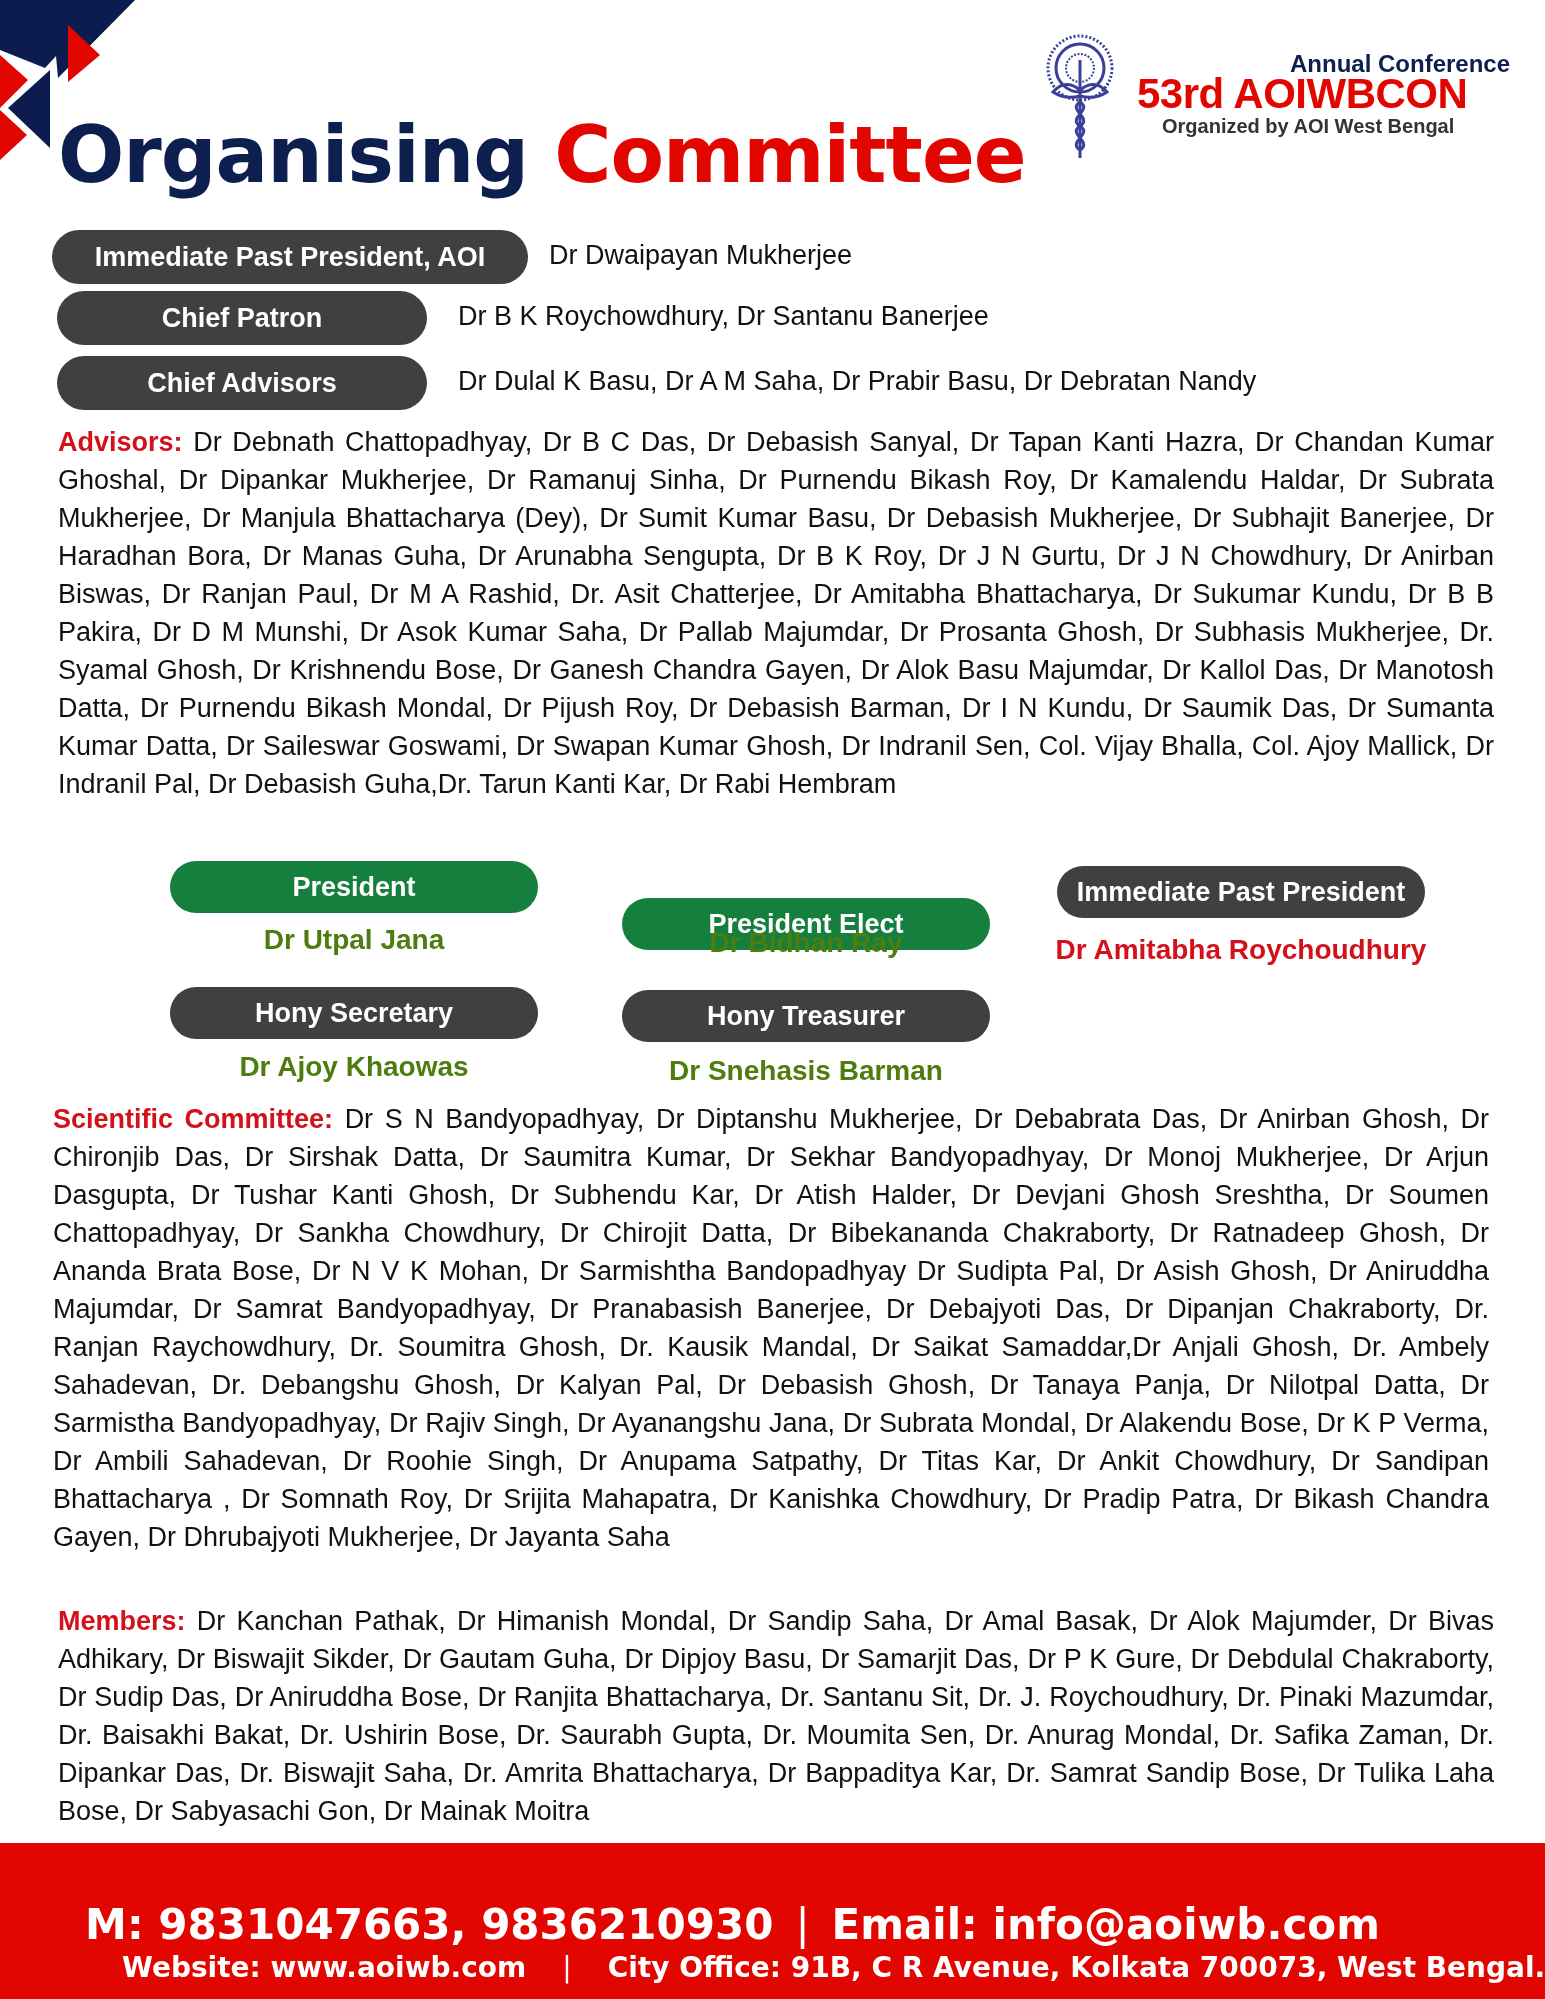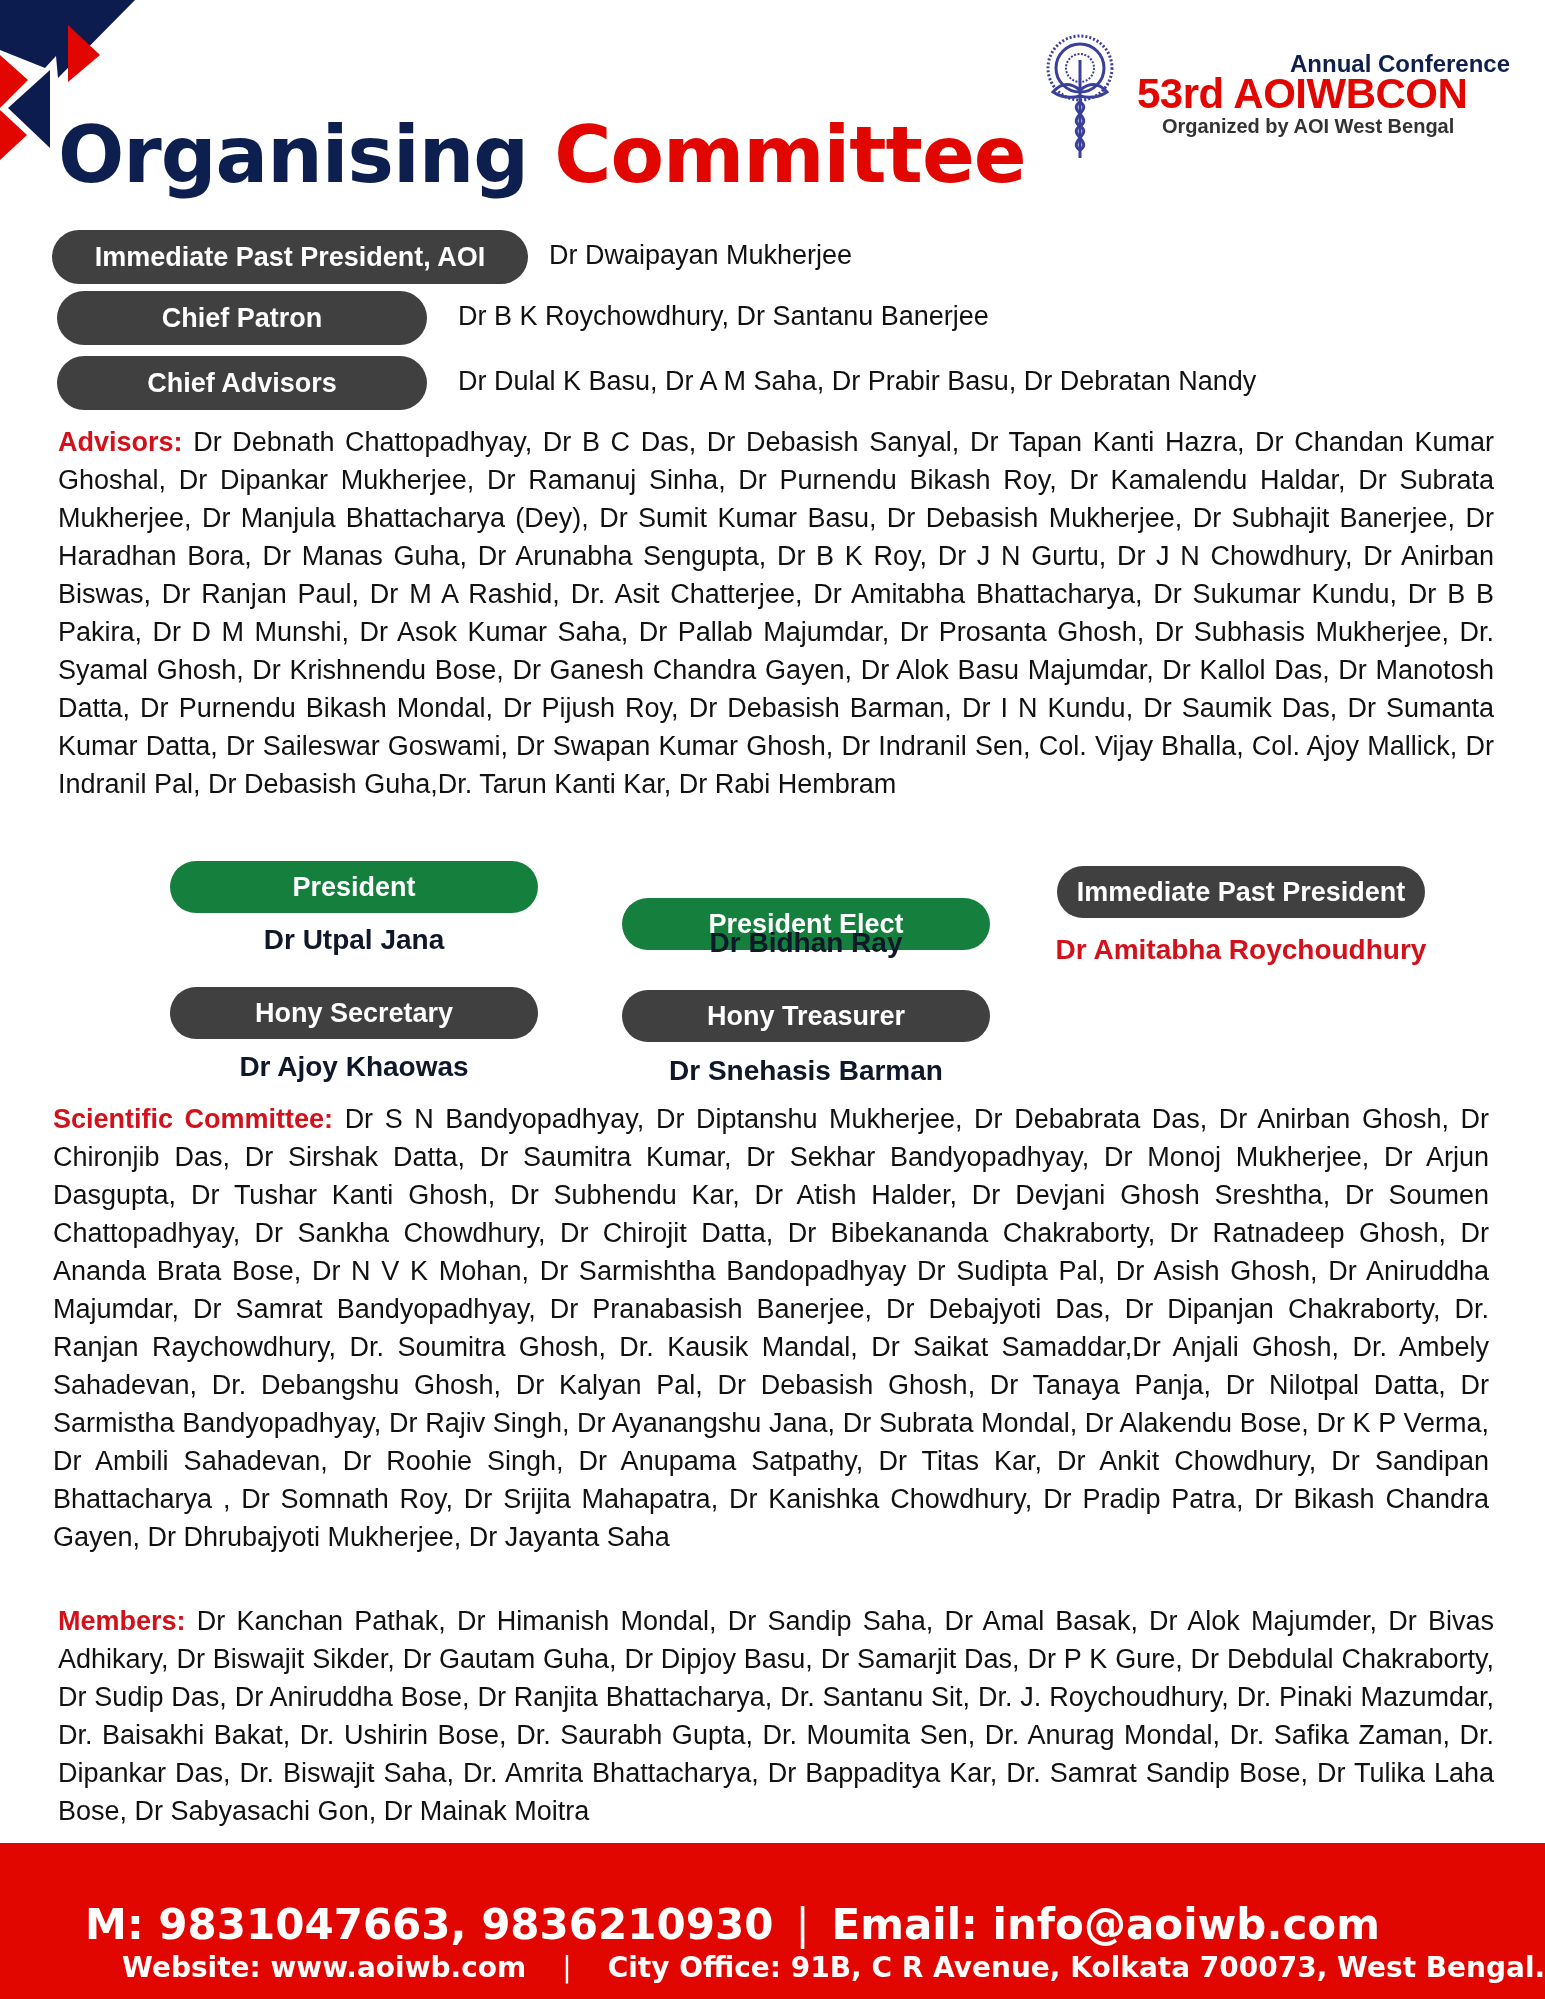--- a/index.html
+++ b/index.html
@@ -14,21 +14,21 @@
   .conf-name { left:1137px; top:70px; font-weight:bold; font-size:42px; color:#e10600; white-space:nowrap; letter-spacing:-0.5px; }
   .conf-org { left:1162px; top:115px; font-weight:bold; font-size:20px; color:#333; white-space:nowrap; }
 
   .pill { position:absolute; background:#404040; color:#fff; border-radius:28px; display:flex; align-items:center; justify-content:center; font-weight:bold; font-size:27px; white-space:nowrap; }
   .pill.red { background:#15803d; }
   .pill-val { position:absolute; font-size:27px; white-space:nowrap; color:#111; }
 
   .para { position:absolute; left:58px; width:1436px; font-size:27px; line-height:38px; text-align:justify; color:#111; }
   .para .lbl { color:#d3111a; font-weight:bold; }
 
-  .officer-name { position:absolute; font-weight:bold; font-size:28px; text-align:center; white-space:nowrap; color:#0f172a; }
+  .officer-name { position:absolute; font-weight:bold; font-size:28px; text-align:center; white-space:nowrap; color:#4d7c0f; }
   .officer-name.red { color:#d3111a; }
 
   .footer { position:absolute; left:0; top:1843px; width:1545px; height:156px; background:#e10600; }
   .footer-line1 { position:absolute; left:0; width:1545px; top:1900px; text-align:center; color:#fff; font-family:"DejaVu Sans", sans-serif; font-weight:bold; font-size:42px; white-space:nowrap; padding-right:80px; box-sizing:border-box; }
   .footer-line2 { position:absolute; left:122px; top:1951px; color:#fff; font-family:"DejaVu Sans", sans-serif; font-weight:bold; font-size:28px; white-space:nowrap; }
   .sep { display:inline-block; margin:0 22px; font-weight:normal; }
   .sep2 { display:inline-block; margin:0 36px; font-weight:normal; }
 </style>
 </head>
 <body>

